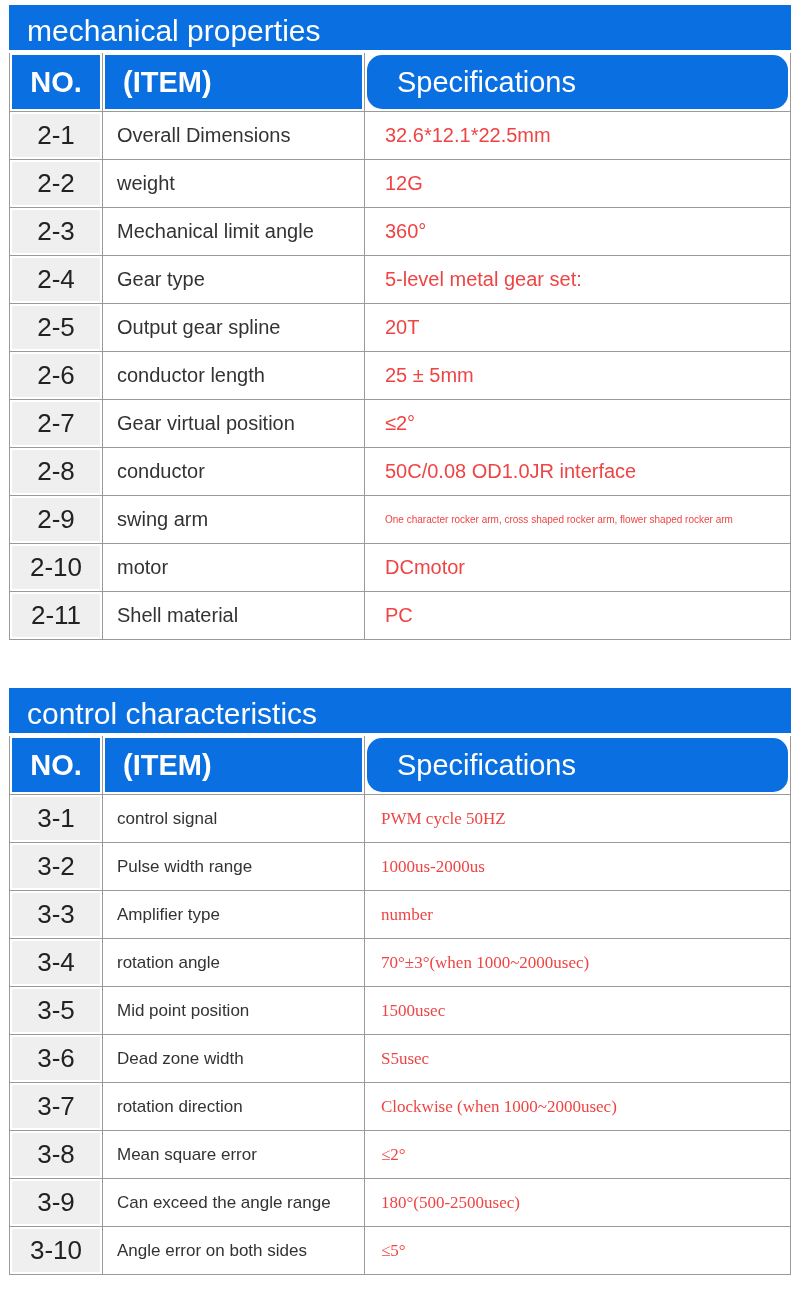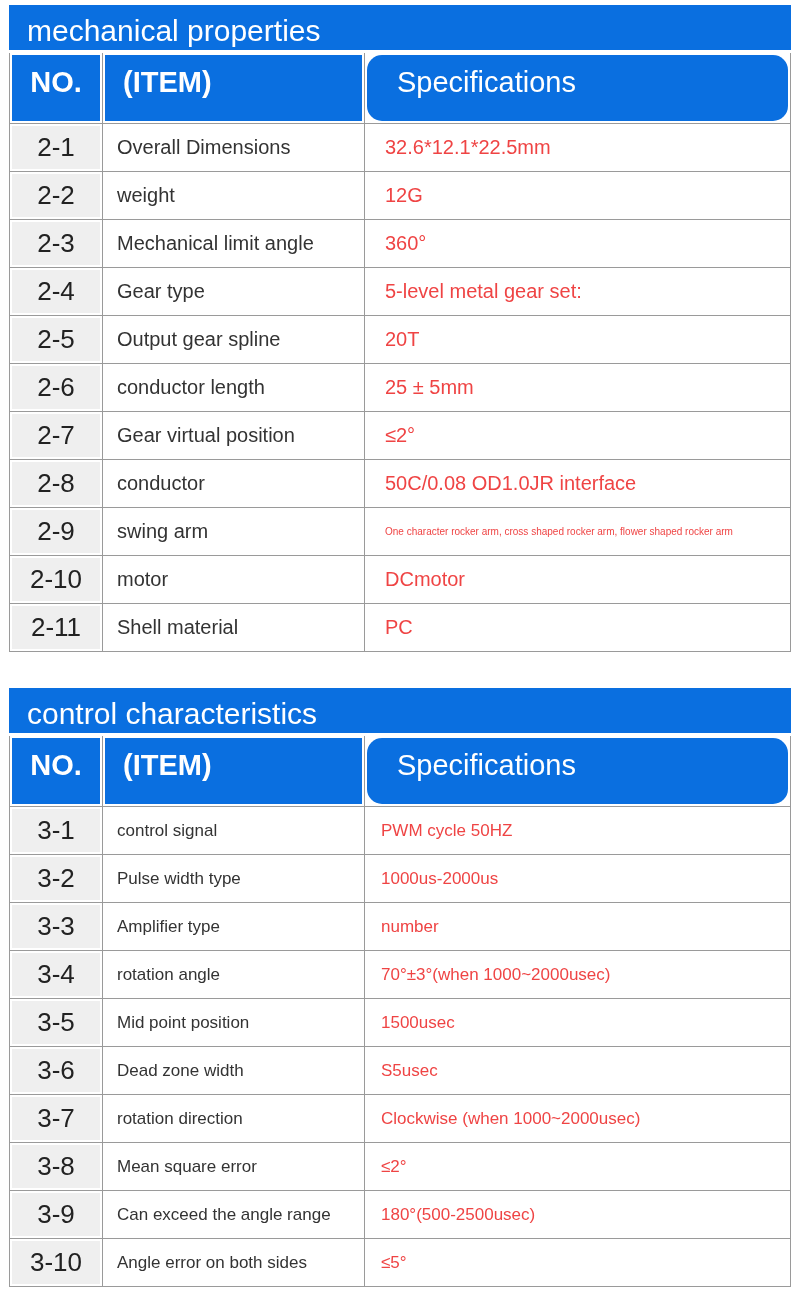--- a/index.html
+++ b/index.html
@@ -3,31 +3,31 @@
 <meta charset="utf-8">
 <style>
   html, body { margin: 0; padding: 0; background: #ffffff; }
   body { width: 800px; height: 1293px; position: relative; font-family: "Liberation Sans", "DejaVu Sans", sans-serif; color: #222; overflow: hidden; }
   .section { position: absolute; left: 9px; width: 782px; }
   .title-bar { background: #0a6fe0; color: #fff; height: 45px; line-height: 52px; font-size: 30px; padding-left: 18px; box-sizing: border-box; }
   table { border-collapse: separate; border-spacing: 0; width: 782px; table-layout: fixed; margin-top: 3px; }
   td, th { box-sizing: border-box; }
   .hdr th { background: #fff; padding: 2px; height: 58px; border-right: 1px solid #9a9a9a; border-bottom: 1px solid #9a9a9a; }
   .hdr th:first-child { border-left: 1px solid #9a9a9a; }
-  .hdr .cell { background: #0a6fe0; color: #fff; height: 66px; line-height: 54px; font-weight: bold; text-align: left; padding-left: 18px; box-sizing: border-box; font-size: 29px; }
+  .hdr .cell { background: #0a6fe0; color: #fff; height: 54px; line-height: 54px; font-weight: bold; text-align: left; padding-left: 18px; box-sizing: border-box; font-size: 29px; }
   .hdr th:first-child .cell { padding-left: 0; text-align: center; }
   .hdr th:nth-child(3) .cell { font-weight: normal; padding-left: 30px; border-radius: 15px; }
   .row td { height: 48px; border-right: 1px solid #9a9a9a; border-bottom: 1px solid #9a9a9a; padding: 0; vertical-align: middle; }
   .row td:first-child { border-left: 1px solid #9a9a9a; padding: 2px; }
   .row .no { background: #efefef; height: 43px; line-height: 43px; text-align: center; font-size: 26px; color: #222; }
   .row .item { padding-left: 14px; font-size: 20px; color: #333; }
   .row .spec { padding-left: 20px; font-size: 20px; color: #ef4444; }
   .row .spec.small { font-size: 10px; line-height: 24px; }
   .sec2 .row .item, .sec2 .row .spec { font-size: 17px; }
-  .sec2 .row .spec { padding-left: 16px; }
+  .sec2 .row .spec { padding-left: 16px; font-family: Liberation Serif, serif; }
 </style>
 </head>
 <body>
 
 <div class="section sec1" style="top:5px;">
   <div class="title-bar">mechanical properties</div>
   <table>
     <colgroup>
         <col style="width:94px">
         <col style="width:262px">
@@ -154,21 +154,21 @@
           <td>
             <div class="no">3-1</div>
           </td>
           <td class="item">control signal</td>
           <td class="spec">PWM cycle 50HZ</td>
         </tr>
         <tr class="row">
           <td>
             <div class="no">3-2</div>
           </td>
-          <td class="item">Pulse width type</td>
+          <td class="item">Pulse width range</td>
           <td class="spec">1000us-2000us</td>
         </tr>
         <tr class="row">
           <td>
             <div class="no">3-3</div>
           </td>
           <td class="item">Amplifier type</td>
           <td class="spec">number</td>
         </tr>
         <tr class="row">

